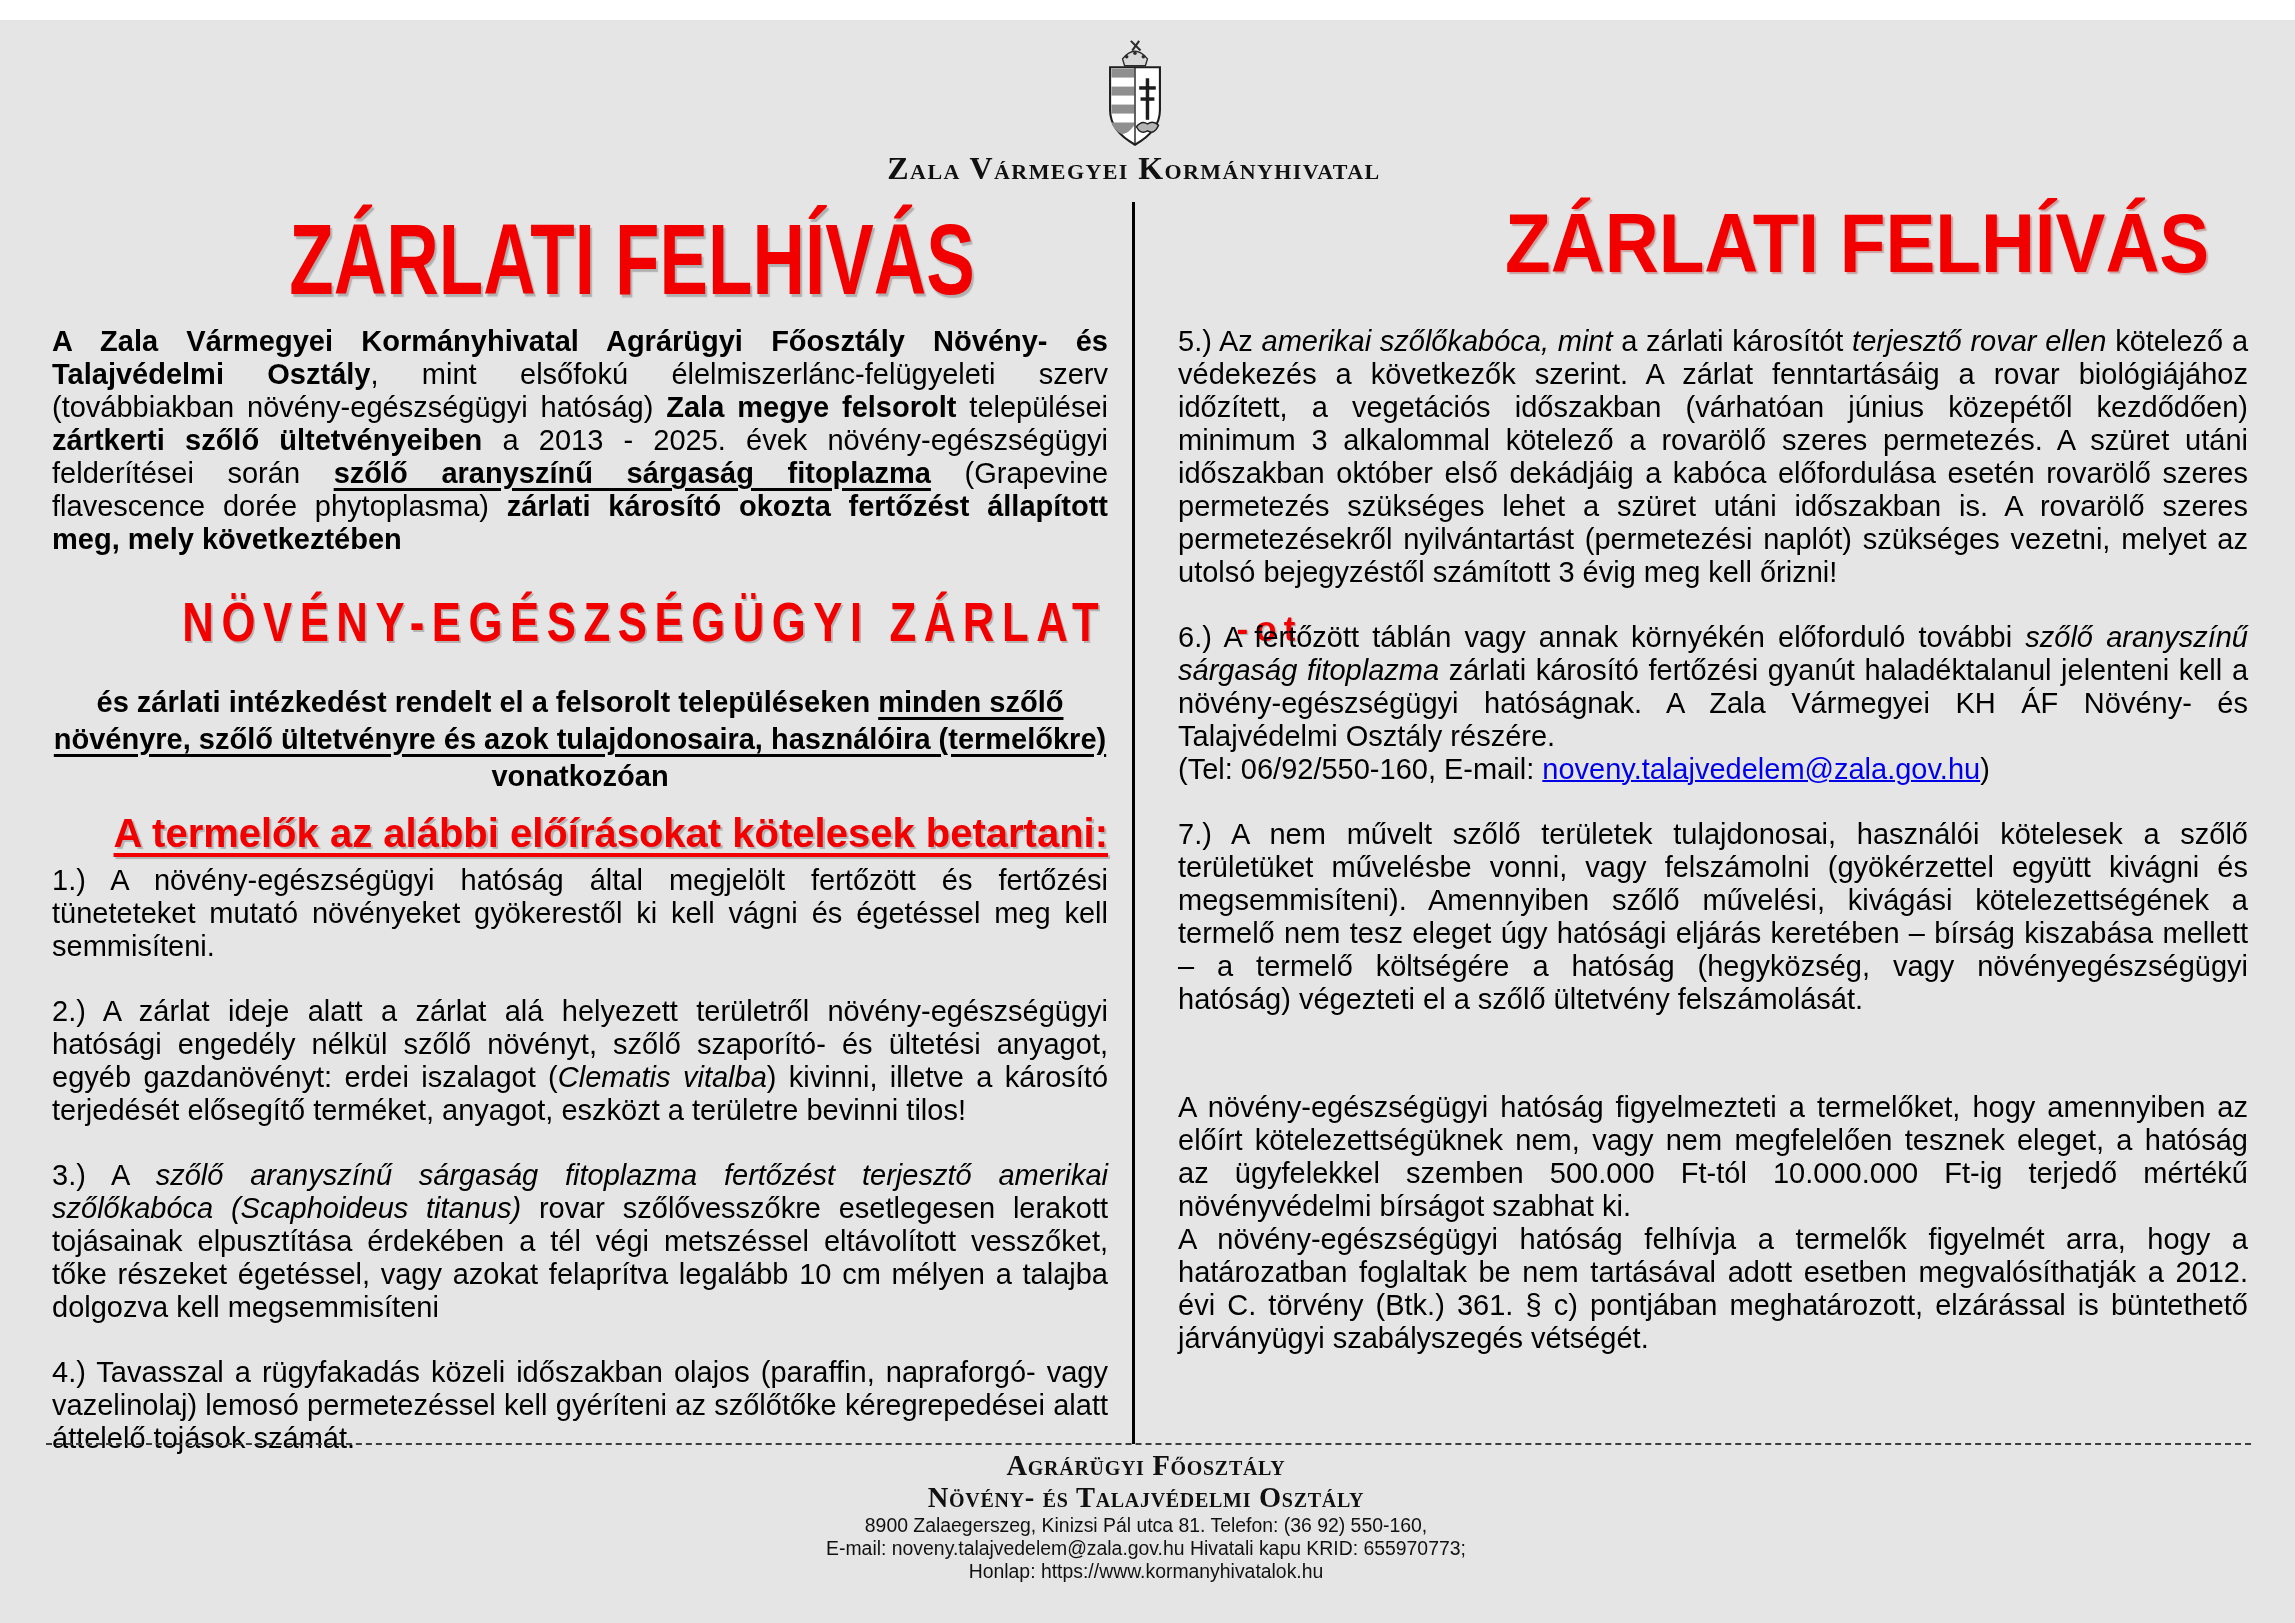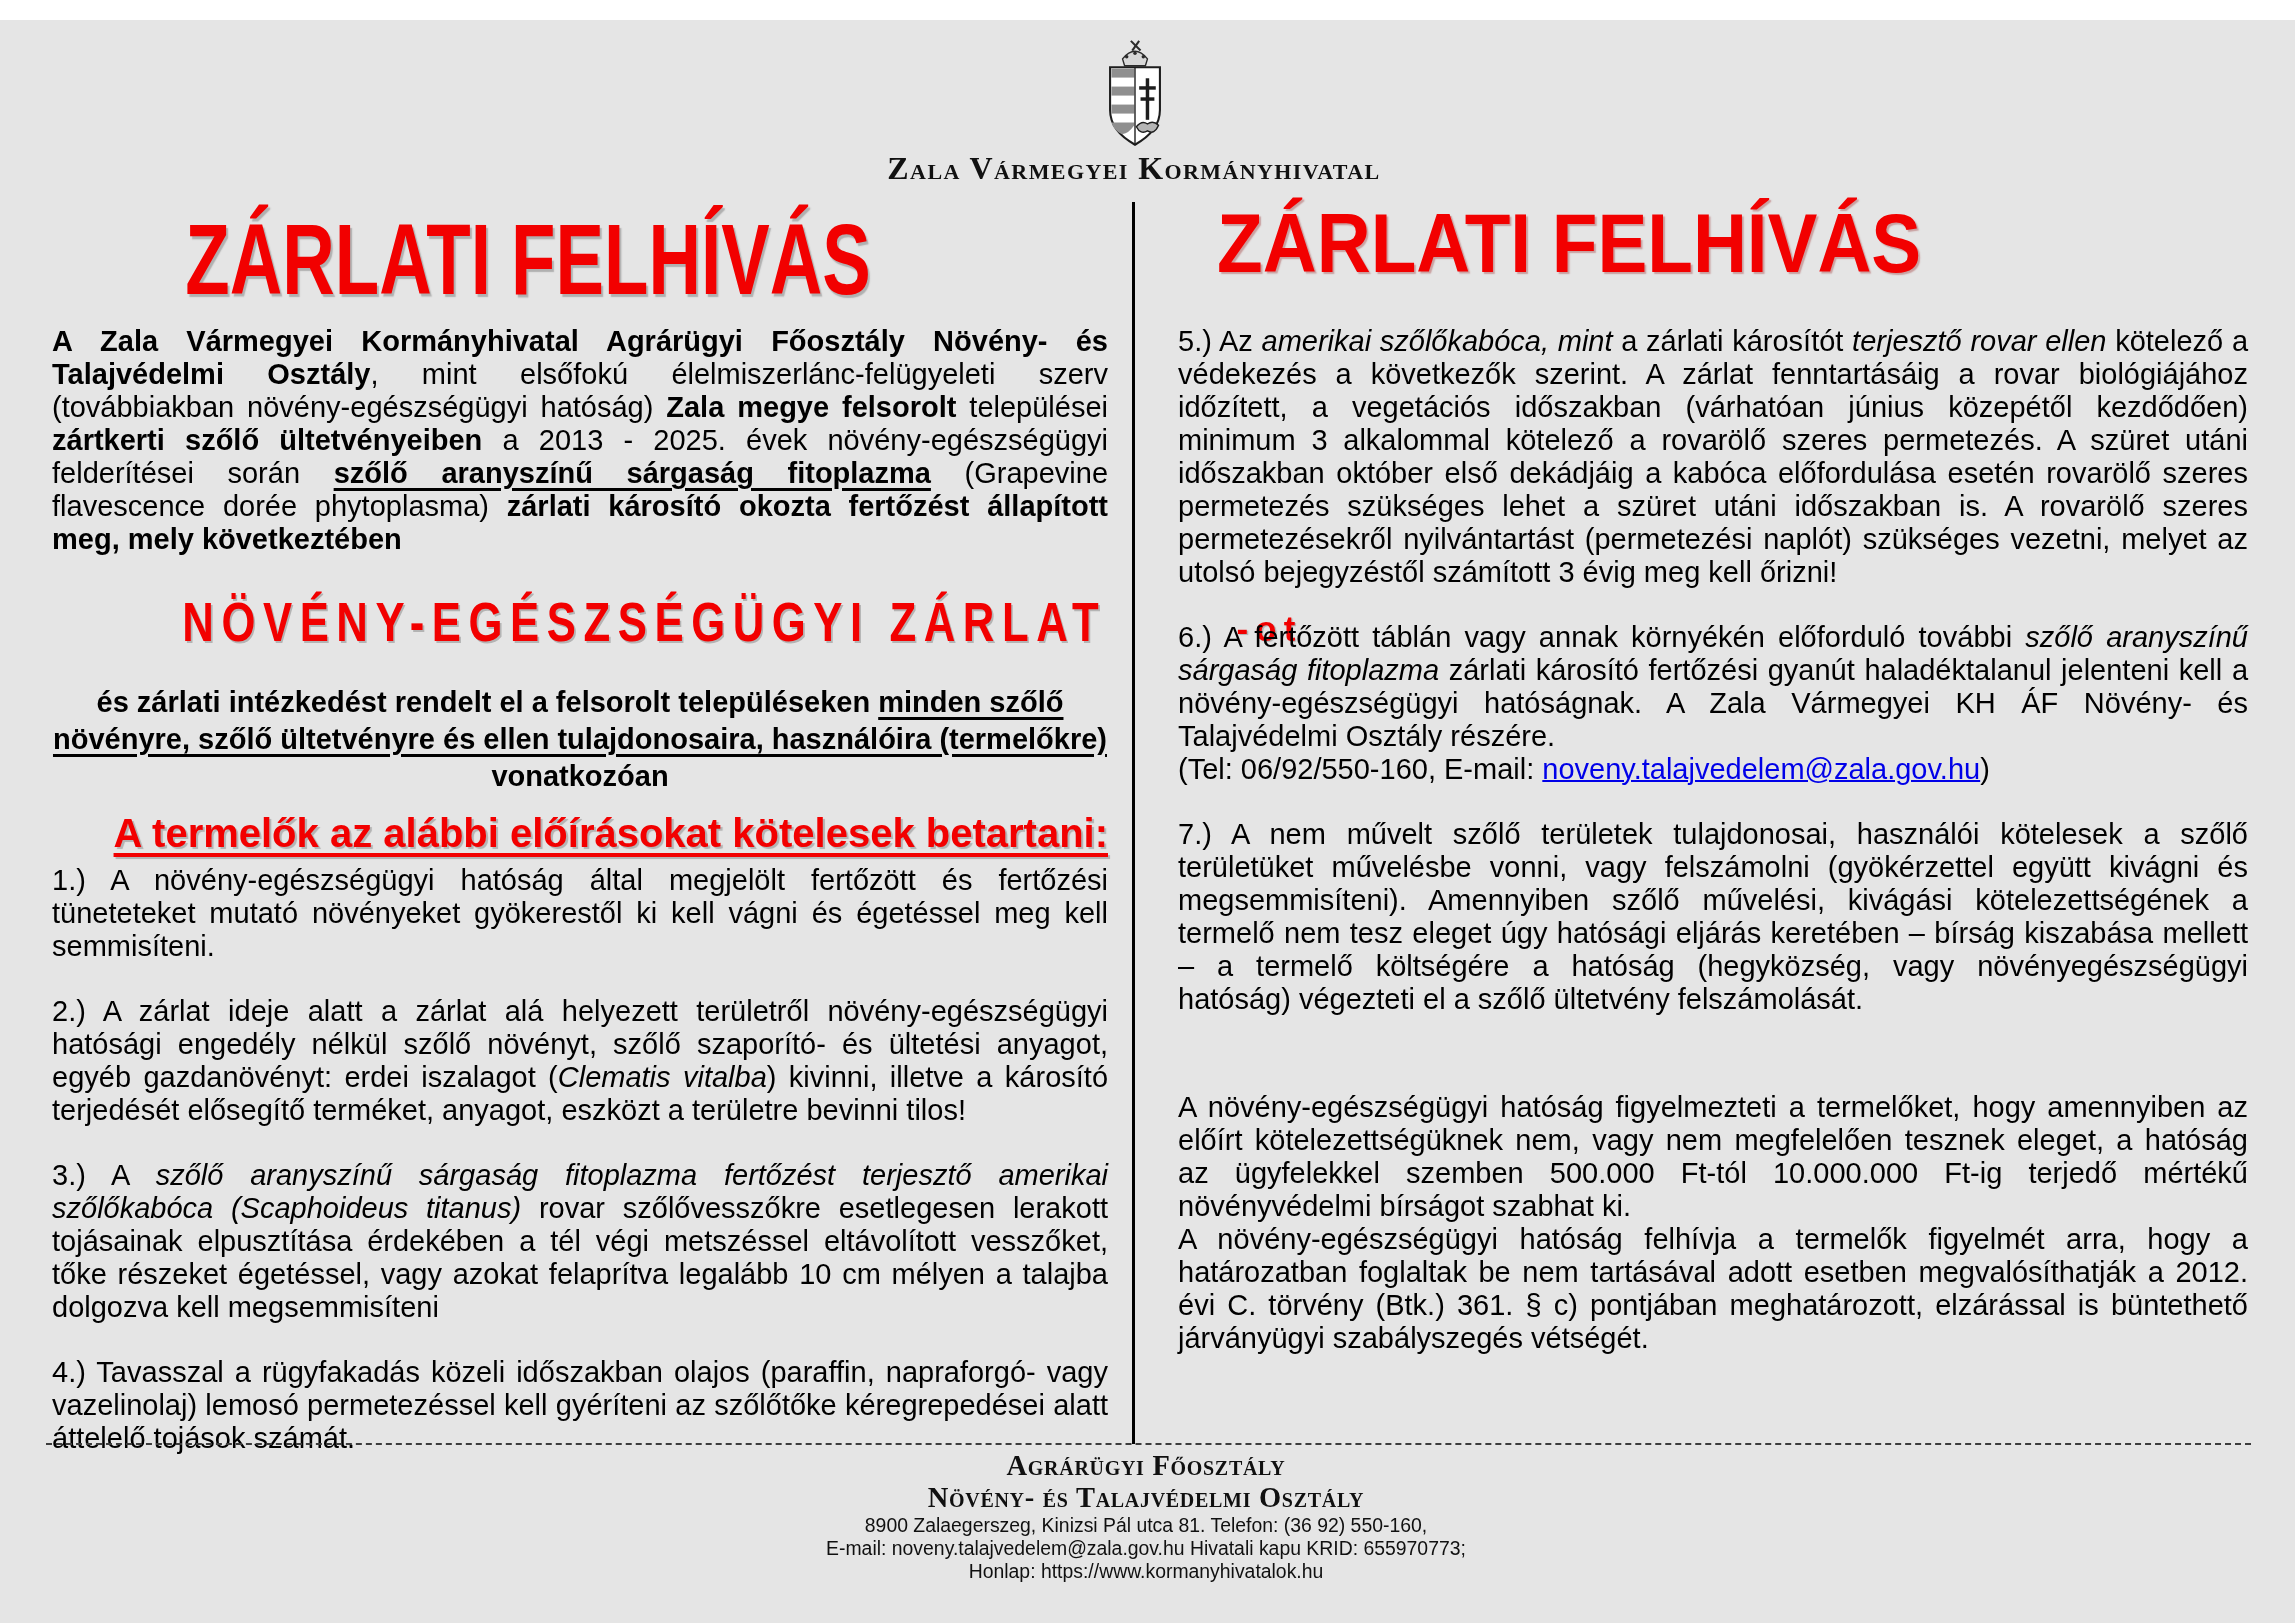--- a/index.html
+++ b/index.html
@@ -8,21 +8,21 @@
   #coat{position:absolute;left:1099px;top:18px;width:72px;height:111px;}
   #wordmark{position:absolute;left:0;top:130px;width:2268px;text-align:center;
             font-family:"Liberation Serif","DejaVu Serif",serif;font-weight:700;
             font-variant:small-caps;font-size:32px;letter-spacing:1.4px;color:#111;}
 
   
   #left-col {position:absolute;left:52px;  top:0;width:1056px;height:1424px;}
   #right-col{position:absolute;left:1178px;top:0;width:1070px;height:1424px;}
   #divider{position:absolute;left:1132px;top:182px;width:2.8px;height:1242px;background:#000;}
 
-  .big-title{position:absolute;left:0;width:100%;text-align:left;white-space:nowrap;
+  .big-title{position:absolute;left:0;width:100%;text-align:right;white-space:nowrap;
              color:#f20000;font-weight:700;line-height:1;}
   #left-title{top:189px;font-size:101px;}
   #right-title{top:182px;font-size:83px;}
   .sx72{display:inline-block;transform:scaleX(0.72);transform-origin:center;
         text-shadow:2.8px 2.8px 1.4px rgba(110,110,110,0.45);}
   .sx90{display:inline-block;transform:scaleX(0.90);transform-origin:center;
         text-shadow:2.1px 2.1px 1.4px rgba(150,30,30,0.35);}
 
   .flow{position:absolute;left:0;top:305px;width:100%;}
   .para{font-size:29px;line-height:33px;text-align:justify;}
@@ -95,21 +95,21 @@
     <div id="left-title" class="big-title">
       <span class="sx72">ZÁRLATI FELHÍVÁS</span>
     </div>
     <div class="flow">
       <div class="para" id="intro"><span class="b">A Zala Vármegyei Kormányhivatal Agrárügyi Főosztály Növény- és Talajvédelmi Osztály</span><span>, mint elsőfokú élelmiszerlánc-felügyeleti szerv (továbbiakban növény-egészségügyi hatóság) </span><span class="b">Zala megye felsorolt</span><span> települései </span><span class="b">zártkerti szőlő ültetvényeiben</span><span> a 2013 - 2025. évek növény-egészségügyi felderítései során </span><span class="b u">szőlő aranyszínű sárgaság fitoplazma</span><span> (Grapevine flavescence dorée phytoplasma) </span><span class="b">zárlati károsító okozta fertőzést állapított meg, mely következtében</span></div>
 
       <div id="quarantine-heading">
         <span class="main">NÖVÉNY-EGÉSZSÉGÜGYI ZÁRLAT</span><span class="suffix">-ot</span>
       </div>
 
-      <div id="measures"><span class="b">és zárlati intézkedést rendelt el a felsorolt településeken </span><span class="b u">minden szőlő növényre, szőlő ültetvényre és ellen tulajdonosaira, használóira (termelőkre)</span><span class="b"> vonatkozóan</span></div>
+      <div id="measures"><span class="b">és zárlati intézkedést rendelt el a felsorolt településeken </span><span class="b u">minden szőlő növényre, szőlő ültetvényre és azok tulajdonosaira, használóira (termelőkre)</span><span class="b"> vonatkozóan</span></div>
 
       <div id="producers-heading">A termelők az alábbi előírásokat kötelesek  betartani:</div>
 
       <div class="para" id="item1"><span>1.) A növény-egészségügyi hatóság által megjelölt fertőzött és fertőzési tüneteteket mutató növényeket gyökerestől ki kell vágni és égetéssel meg kell semmisíteni.</span></div>
       <div class="para mt" id="item2"><span>2.) A zárlat ideje alatt a zárlat alá helyezett területről növény-egészségügyi hatósági engedély nélkül szőlő növényt, szőlő szaporító- és ültetési anyagot, egyéb gazdanövényt: erdei iszalagot (</span><span class="i">Clematis vitalba</span><span>) kivinni, illetve a károsító terjedését elősegítő terméket, anyagot, eszközt a területre bevinni tilos!</span></div>
       <div class="para mt" id="item3"><span>3.) A </span><span class="i">szőlő aranyszínű sárgaság fitoplazma fertőzést terjesztő amerikai szőlőkabóca (Scaphoideus titanus)</span><span> rovar szőlővesszőkre esetlegesen lerakott tojásainak elpusztítása érdekében a tél végi metszéssel eltávolított vesszőket, tőke részeket égetéssel, vagy azokat felaprítva legalább 10 cm mélyen a talajba dolgozva kell megsemmisíteni</span></div>
       <div class="para mt" id="item4"><span>4.) Tavasszal a rügyfakadás közeli időszakban olajos (paraffin, napraforgó- vagy vazelinolaj) lemosó permetezéssel kell gyéríteni az szőlőtőke kéregrepedései alatt áttelelő tojások számát.</span></div>
     </div>
   </div>
 

